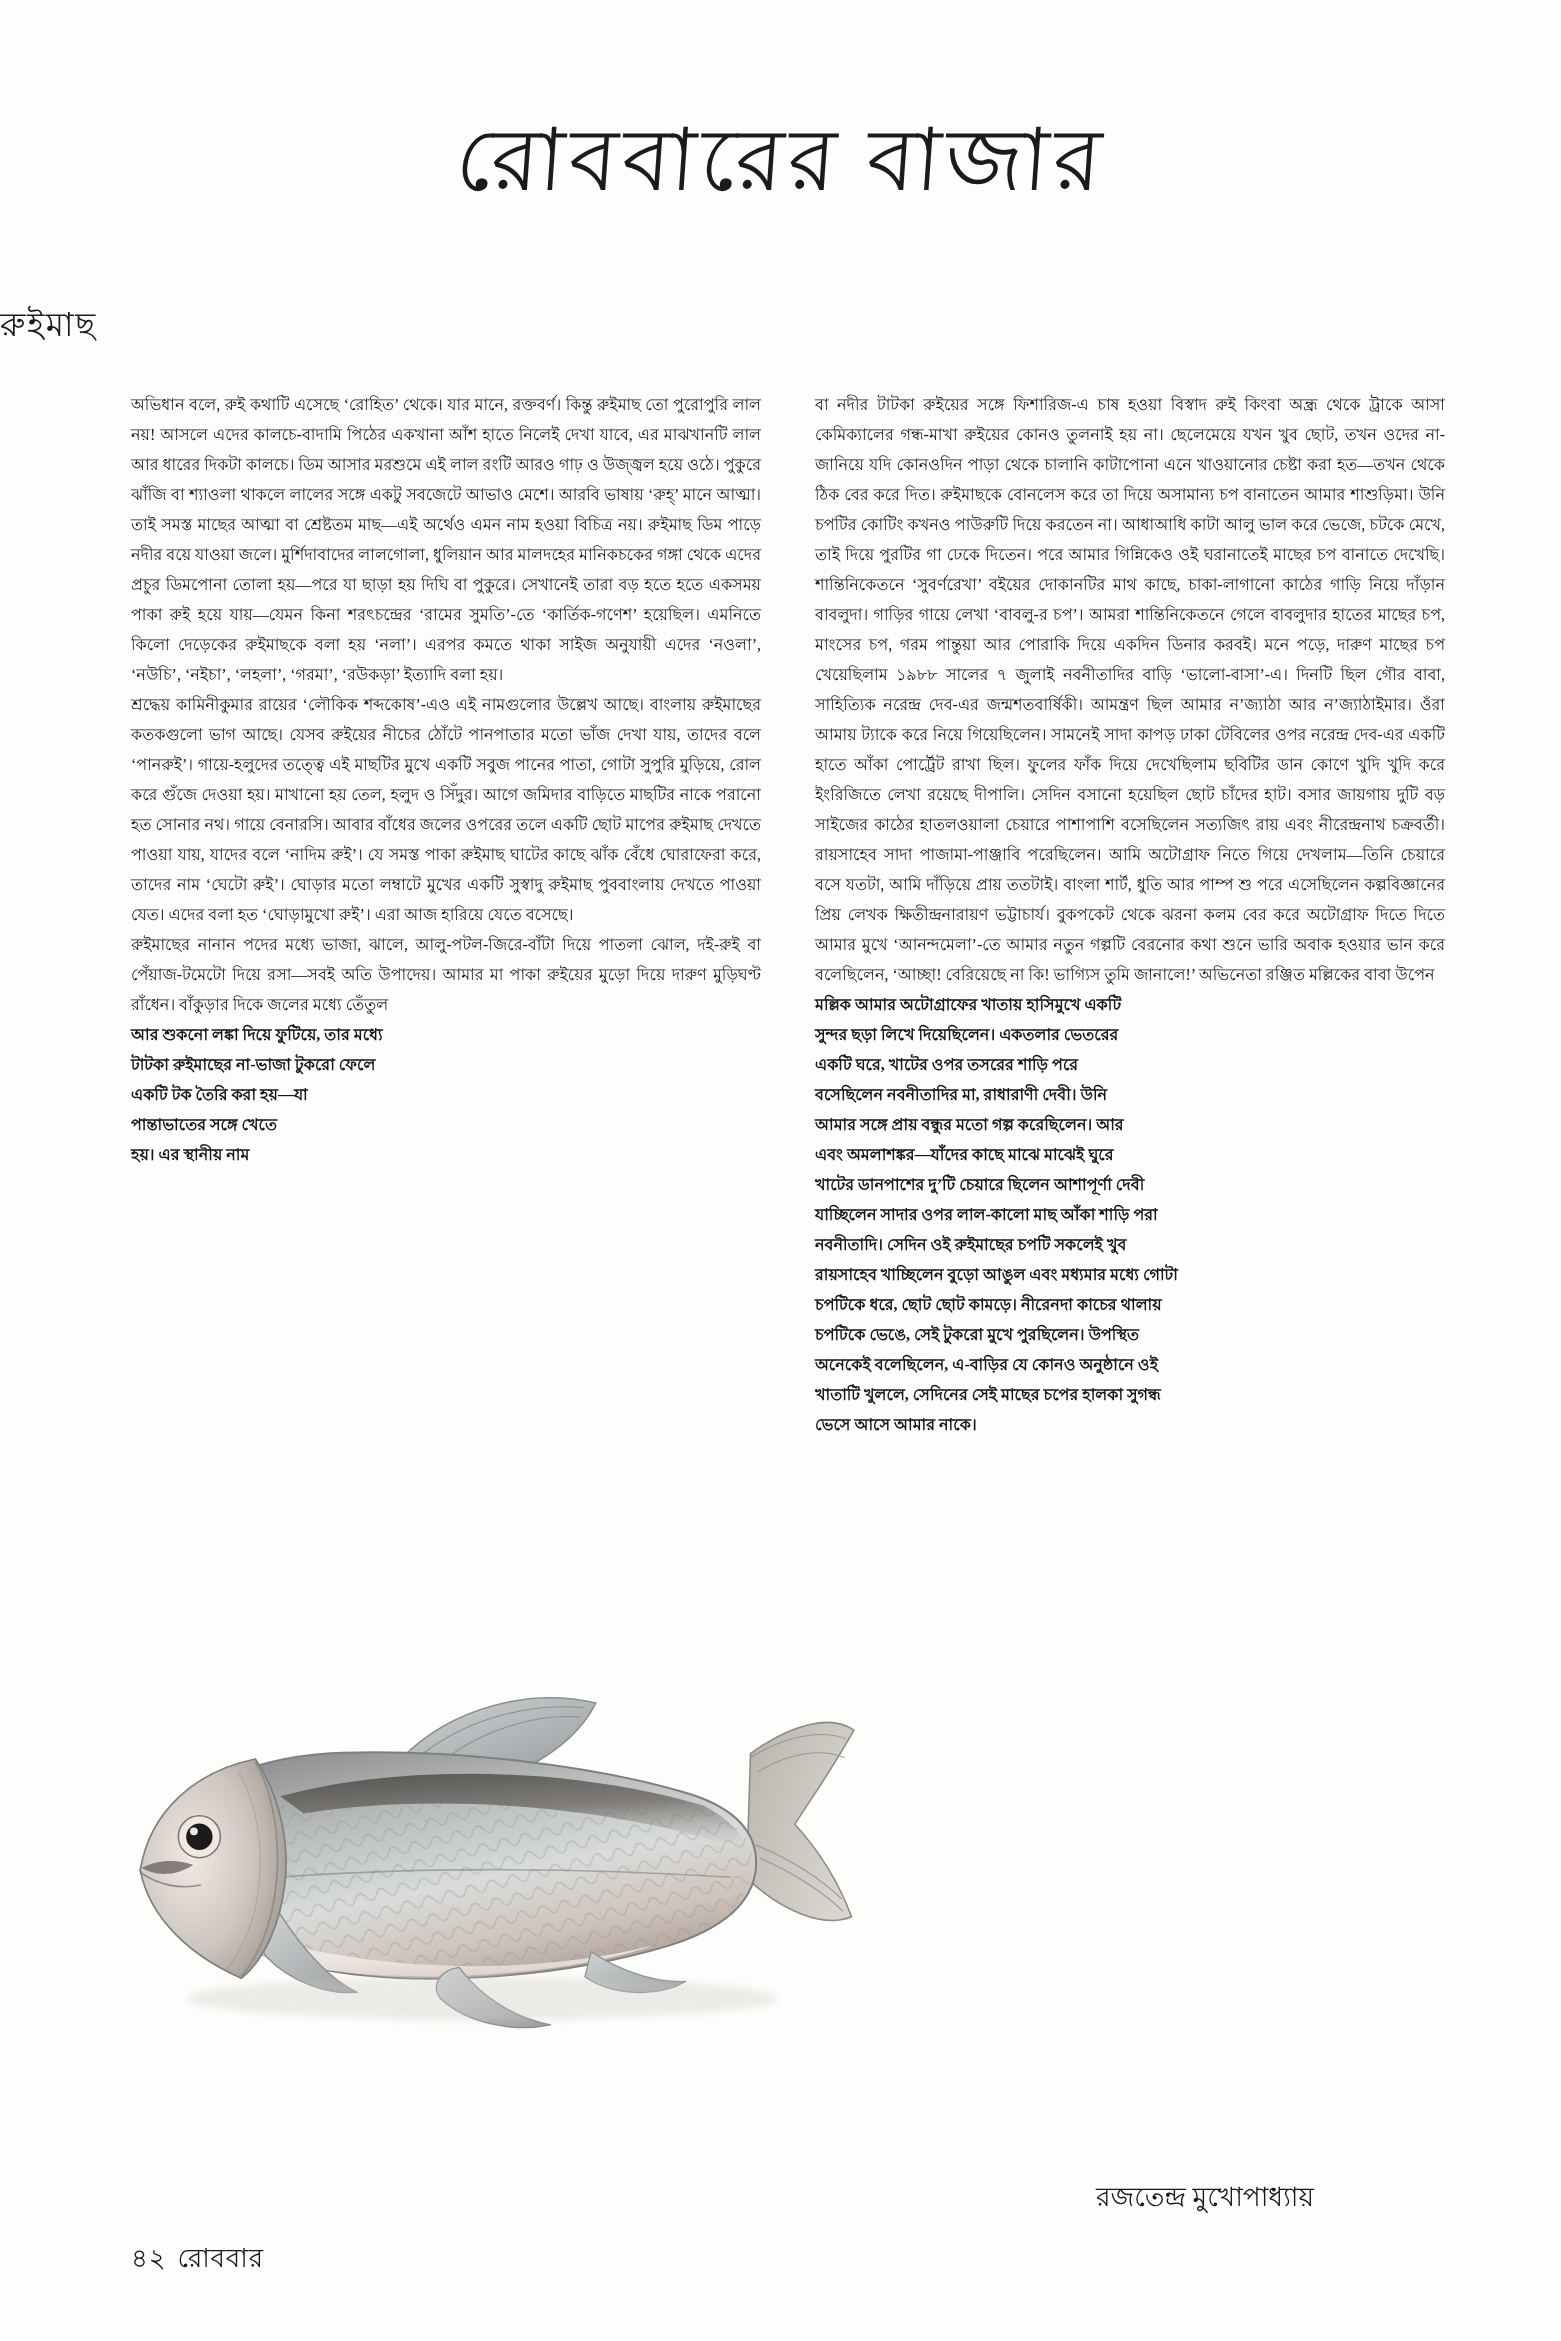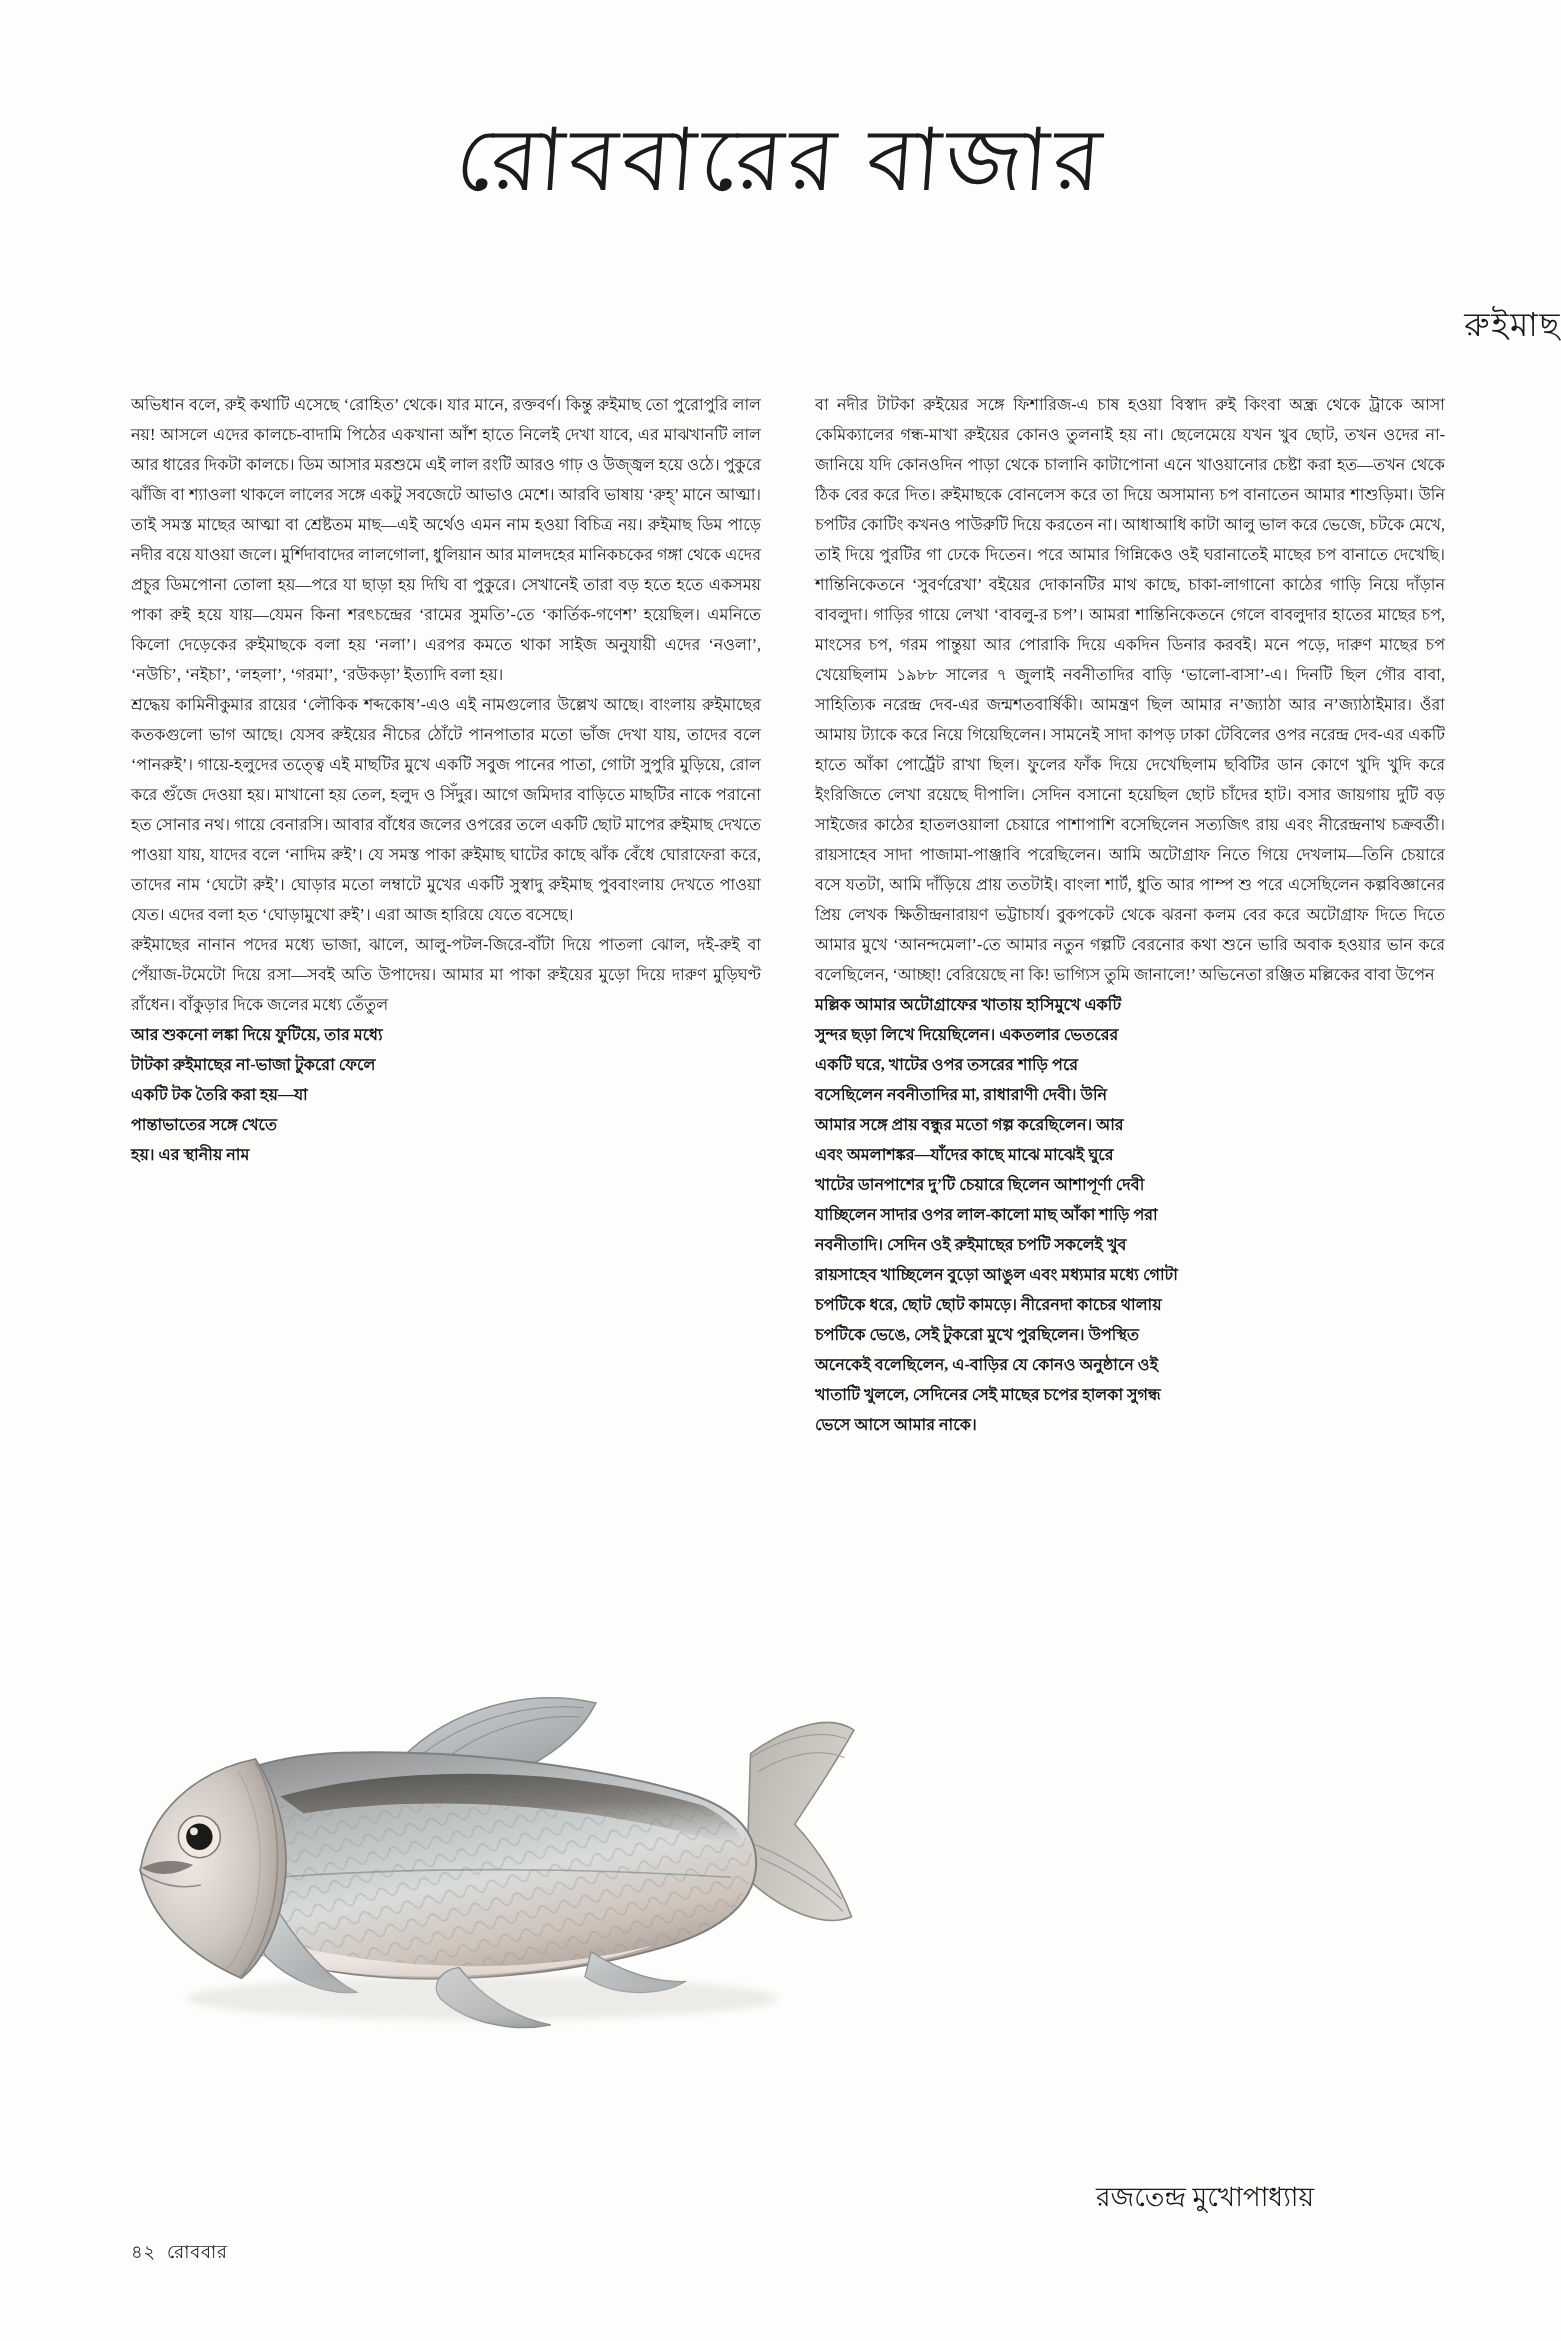--- a/index.html
+++ b/index.html
@@ -37,21 +37,21 @@
     line-height: 1;
     
     transform: skewX(-4deg);
     display: inline-block;
   }
   .subtitle {
     position: absolute;
     top: 299px;
     left: 0;
     width: 100%;
-    text-align: right;
+    text-align: left;
     font-size: 33px;
     color: #1b1b1b;
     letter-spacing: 1.6px;
   }
   
   .columns {
     position: absolute;
     top: 385px;
     left: 131px;
     width: 1314px;
@@ -99,21 +99,21 @@
     width: 630px;
     top: 2177px;
     text-align: right;
     font-size: 26.4px;
     color: #15171a;
   }
   .folio {
     position: absolute;
     left: 131px;
     top: 2238px;
-    font-size: 18px;
+    font-size: 26px;
     color: #15171a;
     letter-spacing: 0.8px;
   }
   .folio .num { margin-right: 11px; }
 </style>
 </head>
 <body>
 
 <div class="page">
 

